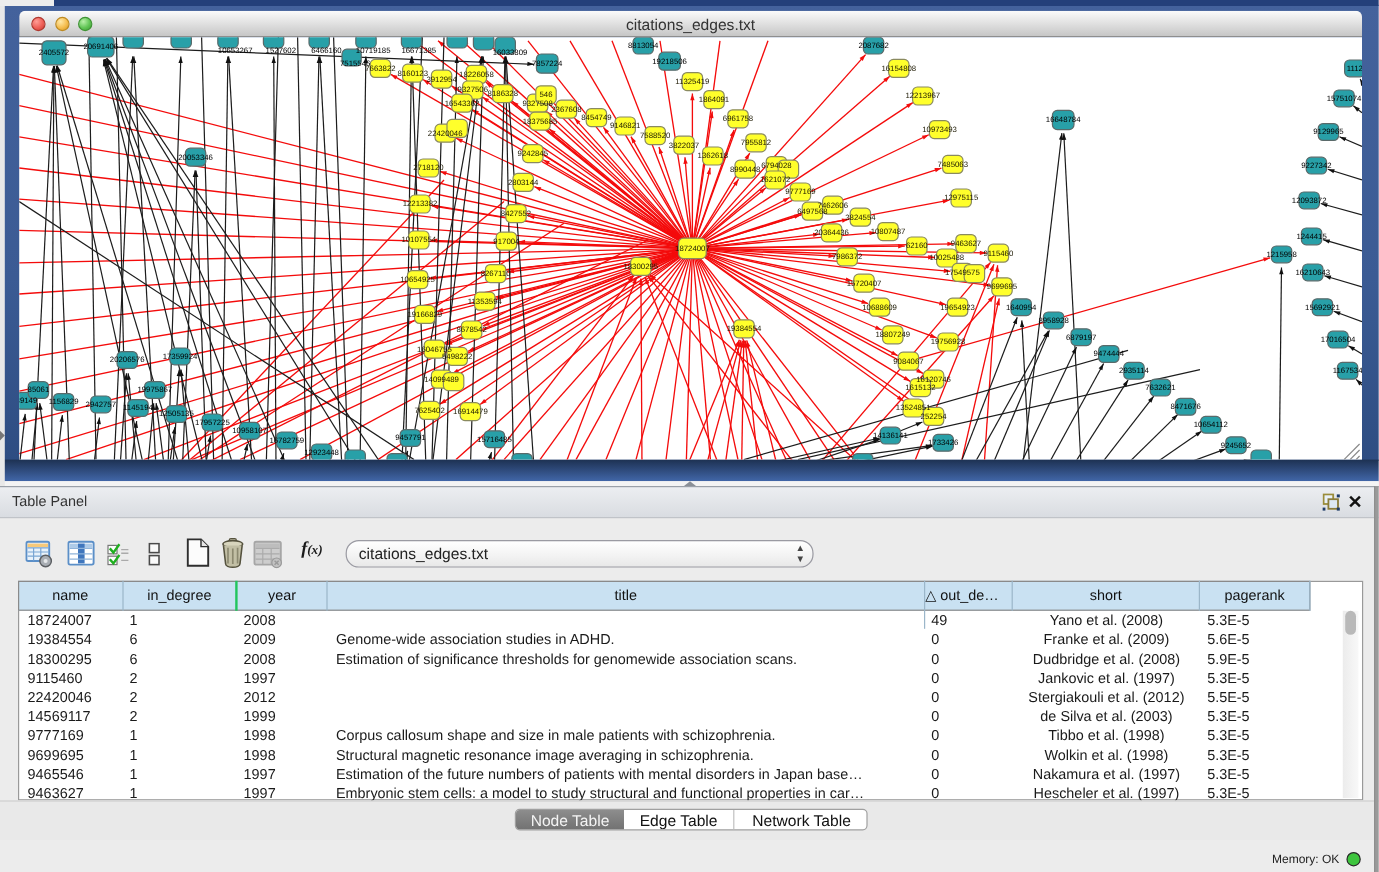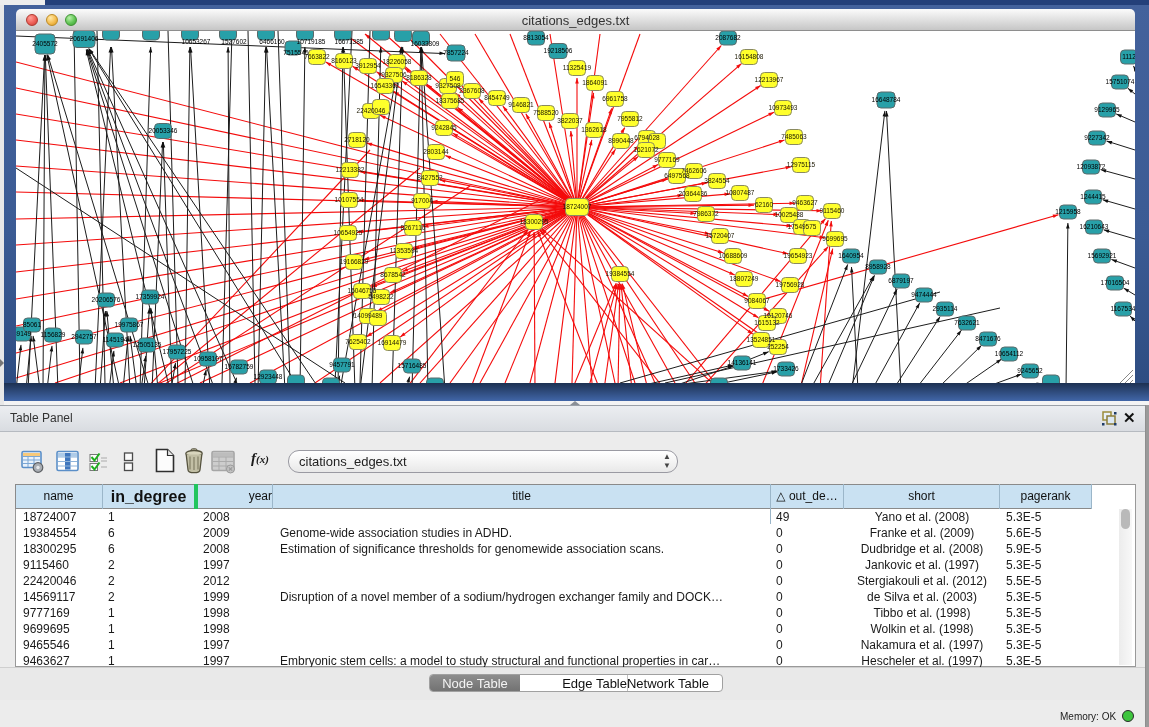--- a/index.html
+++ b/index.html
@@ -765,24 +765,24 @@
   </svg>
 <div class="abs" style="left:251px;top:450px;font-size:15px;font-style:italic;color:#1a1a1a;font-family:'Liberation Serif',serif;"><b>f</b><span style="font-size:11px"><b>(x)</b></span></div>
 
 <div class="abs" style="left:288px;top:450px;width:390px;height:23px;background:linear-gradient(#ffffff,#f2f2f2 60%,#e8e8e8);border:1px solid #9a9aa2;border-radius:11px;"></div>
 <div class="abs" style="left:299px;top:454px;font-size:13px;color:#222;">citations_edges.txt</div>
 <div class="abs" style="left:663px;top:452px;font-size:8px;color:#444;line-height:9px;">▲<br>▼</div>
 
 <div class="abs" style="left:15px;top:484px;width:1121px;height:183px;background:#fff;border:1px solid #999;"></div>
 <div class="abs" style="left:15px;top:484px;width:1077px;height:25px;background:#c9e1f2;border:1px solid #8a8a8a;"></div>
 <div class="abs" style="left:15px;top:484px;width:88px;height:25px;border-right:1px solid #9bb6c9;font-size:12px;color:#111;text-align:center;line-height:25px;">name</div>
-<div class="abs" style="left:103px;top:484px;width:95px;height:25px;border-right:4px solid #22c55e;font-size:16px;color:#111;text-align:center;line-height:25px;font-weight:bold;">in_degree</div>
-<div class="abs" style="left:198px;top:484px;width:75px;height:25px;border-right:1px solid #9bb6c9;font-size:12px;color:#111;text-align:right;line-height:25px;">year</div>
+<div class="abs" style="left:103px;top:484px;width:95px;height:25px;border-right:2px solid #22c55e;font-size:12px;color:#111;text-align:center;line-height:25px;">in_degree</div>
+<div class="abs" style="left:198px;top:484px;width:75px;height:25px;border-right:1px solid #9bb6c9;font-size:12px;color:#111;text-align:center;line-height:25px;">year</div>
 <div class="abs" style="left:273px;top:484px;width:498px;height:40px;border-right:1px solid #9bb6c9;font-size:12px;color:#111;text-align:center;line-height:25px;">title</div>
-<div class="abs" style="left:771px;top:484px;width:73px;height:25px;border-right:1px solid #9bb6c9;font-size:12px;color:#111;text-align:center;line-height:25px;">△ out_de…</div>
+<div class="abs" style="left:771px;top:484px;width:73px;height:25px;border-right:1px solid #9bb6c9;font-size:12px;color:#111;line-height:25px;">△ out_de…</div>
 <div class="abs" style="left:844px;top:484px;width:156px;height:25px;border-right:1px solid #9bb6c9;font-size:12px;color:#111;text-align:center;line-height:25px;">short</div>
 <div class="abs" style="left:1000px;top:484px;width:92px;height:25px;border-right:1px solid #9bb6c9;font-size:12px;color:#111;text-align:center;line-height:25px;">pagerank</div>
 <style>
 .row { position:absolute; left:0; width:1149px; height:16px; font-size:12px; color:#1a1a1a; }
 .row .c { position:absolute; top:1px; white-space:nowrap; }
 .row .cshort { left:844px; width:156px; text-align:center; }
 </style>
 <div class="row" style="top:509px">
 <span class="c" style="left:23px">18724007</span>
 <span class="c" style="left:108px">1</span>
@@ -822,63 +822,65 @@
 <span class="c" style="left:108px">2</span>
 <span class="c" style="left:203px">2012</span>
 <span class="c" style="left:776px">0</span>
 <span class="c cshort">Stergiakouli et al. (2012)</span>
 <span class="c" style="left:1006px">5.5E-5</span>
 </div>
 <div class="row" style="top:589px">
 <span class="c" style="left:23px">14569117</span>
 <span class="c" style="left:108px">2</span>
 <span class="c" style="left:203px">1999</span>
-<span class="c" style="left:280px">Disruption of a novel member of a sodium/hydrogen exchanger family and DOCK…</span>
 <span class="c" style="left:776px">0</span>
 <span class="c cshort">de Silva et al. (2003)</span>
 <span class="c" style="left:1006px">5.3E-5</span>
 </div>
 <div class="row" style="top:605px">
 <span class="c" style="left:23px">9777169</span>
 <span class="c" style="left:108px">1</span>
 <span class="c" style="left:203px">1998</span>
+<span class="c" style="left:280px">Corpus callosum shape and size in male patients with schizophrenia.</span>
 <span class="c" style="left:776px">0</span>
 <span class="c cshort">Tibbo et al. (1998)</span>
 <span class="c" style="left:1006px">5.3E-5</span>
 </div>
 <div class="row" style="top:621px">
 <span class="c" style="left:23px">9699695</span>
 <span class="c" style="left:108px">1</span>
 <span class="c" style="left:203px">1998</span>
+<span class="c" style="left:280px">Structural magnetic resonance image averaging in schizophrenia.</span>
 <span class="c" style="left:776px">0</span>
 <span class="c cshort">Wolkin et al. (1998)</span>
 <span class="c" style="left:1006px">5.3E-5</span>
 </div>
 <div class="row" style="top:637px">
 <span class="c" style="left:23px">9465546</span>
 <span class="c" style="left:108px">1</span>
 <span class="c" style="left:203px">1997</span>
+<span class="c" style="left:280px">Estimation of the future numbers of patients with mental disorders in Japan base…</span>
 <span class="c" style="left:776px">0</span>
 <span class="c cshort">Nakamura et al. (1997)</span>
 <span class="c" style="left:1006px">5.3E-5</span>
 </div>
 <div class="row" style="top:653px">
 <span class="c" style="left:23px">9463627</span>
 <span class="c" style="left:108px">1</span>
 <span class="c" style="left:203px">1997</span>
 <span class="c" style="left:280px">Embryonic stem cells: a model to study structural and functional properties in car…</span>
 <span class="c" style="left:776px">0</span>
 <span class="c cshort">Hescheler et al. (1997)</span>
 <span class="c" style="left:1006px">5.3E-5</span>
 </div>
 
 <div class="abs" style="left:1119px;top:509px;width:13px;height:156px;background:linear-gradient(90deg,#ececec,#f8f8f8);"></div>
 <div class="abs" style="left:1121px;top:509px;width:9px;height:20px;border-radius:5px;background:#b9b9b9;"></div>
 
 <div class="abs" style="left:0;top:667px;width:1149px;height:33px;background:#e9e9e9;border-top:1px solid #cfcfcf;"></div>
 <div class="abs" style="left:429px;top:674px;width:294px;height:18px;border:1px solid #a0a0a0;border-radius:4px;background:#fff;overflow:hidden;font-size:13px;">
  <div style="position:absolute;left:0;top:0;width:90px;height:18px;background:linear-gradient(#8d8d8d,#6f6f6f);color:#f4f4f4;text-align:center;line-height:17px;">Node Table</div>
- <div style="position:absolute;left:106px;top:0;width:92px;height:18px;color:#111;text-align:right;line-height:17px;border-right:1px solid #c0c0c0;">Edge Table</div>
+ <div style="position:absolute;left:90px;top:0;width:92px;height:18px;color:#111;text-align:center;line-height:17px;border-right:1px solid #c0c0c0;">Edge Table</div>
  <div style="position:absolute;left:182px;top:0;width:112px;height:18px;color:#111;text-align:center;line-height:17px;">Network Table</div>
 </div>
 
 <div class="abs" style="left:0;top:700px;width:1149px;height:27px;background:#ececec;"></div>
 <div class="abs" style="left:1060px;top:711px;font-size:10px;color:#222;">Memory: OK</div>
 <div class="abs" style="left:1122px;top:710px;width:12px;height:12px;border-radius:50%;background:#3ec53e;border:1px solid #2a2a2a;"></div>
 </body></html>

